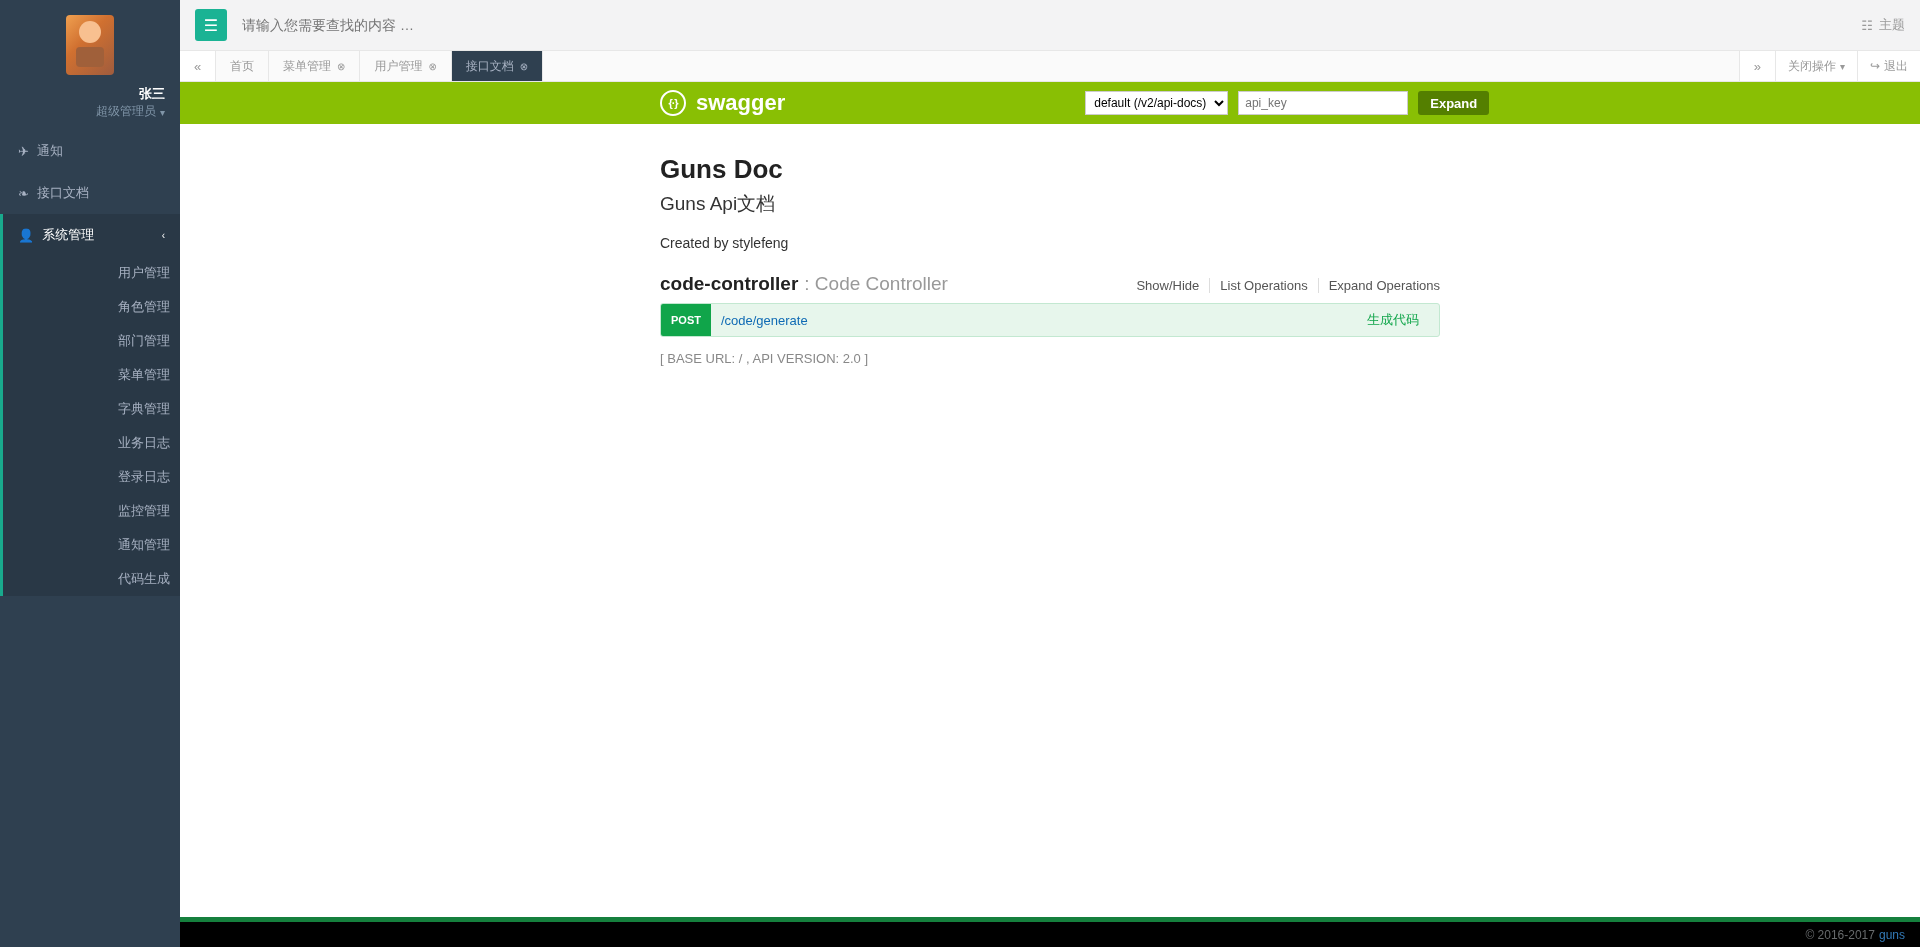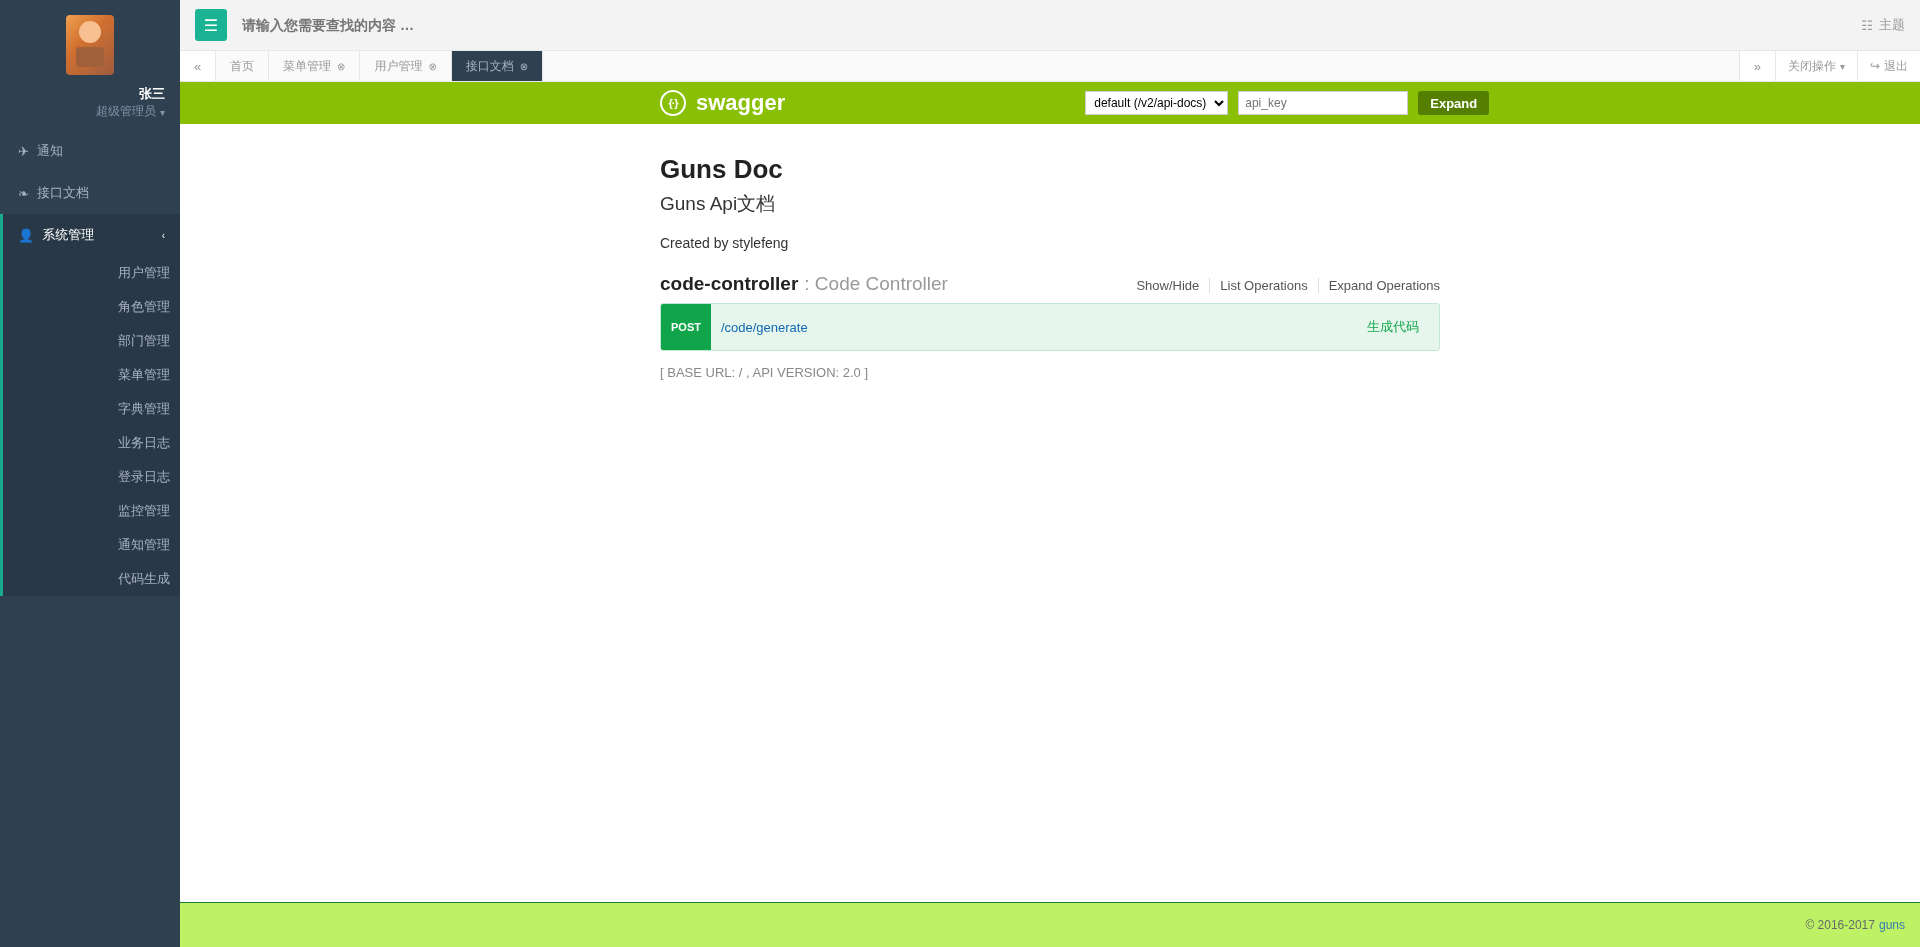--- a/index.html
+++ b/index.html
@@ -20,21 +20,21 @@
 .nav > li.active { border-left-color:#19aa8d; background:#293846; }
 .nav > li.open > a { color:#fff; }
 .nav .chev { margin-left:auto; font-size:10px; }
 .subnav { list-style:none; background:#293846; }
 .subnav li a { display:block; padding:8px 10px 8px 46px; color:#a7b1c2; text-decoration:none; font-size:13px; }
 
 
 .main { flex:1; display:flex; flex-direction:column; background:#f3f3f4; }
 .topbar { height:50px; background:#f3f3f4; display:flex; align-items:center; padding:0 15px; }
 .menu-toggle { width:32px; height:32px; background:#1ab394; color:#fff; border:none; border-radius:3px; font-size:16px; cursor:pointer; display:flex; align-items:center; justify-content:center; }
-.search { margin-left:15px; border:none; background:transparent; outline:none; font-size:14px; color:#999; width:300px;font-weight:bold; }
+.search { margin-left:15px; border:none; background:transparent; outline:none; font-size:14px; color:#999; width:300px; }
 .topbar-right { margin-left:auto; display:flex; align-items:center; gap:6px; color:#999; font-size:13px; cursor:pointer; }
 
 
 .tabrow { height:32px; background:#fafafa; border-top:1px solid #e7e7e7; border-bottom:1px solid #e7e7e7; display:flex; align-items:stretch; }
 .tabscroll-btn { width:36px; display:flex; align-items:center; justify-content:center; border-right:1px solid #e7e7e7; color:#999; cursor:pointer; background:#fff; }
 .tabscroll-btn.r { border-left:1px solid #e7e7e7; border-right:none; }
 .tabs { display:flex; }
 .tab { padding:0 14px; display:flex; align-items:center; gap:6px; border-right:1px solid #e7e7e7; font-size:12px; color:#999; cursor:pointer; background:#fafafa; }
 .tab.active { background:#2f4050; color:#a7b1c2; }
 .tab .x { font-size:10px; color:#999; }
@@ -56,27 +56,27 @@
 .swagger-body { max-width:780px; margin:0 auto; padding:30px 0; font-family:"Droid Sans","Helvetica Neue",Arial,sans-serif; }
 .doc-title { font-size:26px; font-weight:700; color:#222; margin-bottom:6px; }
 .doc-sub { font-size:19px; color:#333; margin-bottom:18px; }
 .doc-created { font-size:14px; color:#333; margin-bottom:22px; }
 .ctrl-row { display:flex; align-items:baseline; margin-bottom:8px; }
 .ctrl-name { font-size:19px; font-weight:700; color:#222; }
 .ctrl-desc { font-size:19px; color:#999; margin-left:6px; font-weight:400; }
 .ctrl-ops { margin-left:auto; display:flex; gap:0; font-size:13px; color:#555; }
 .ctrl-ops span { padding:0 10px; border-right:1px solid #ddd; cursor:pointer; }
 .ctrl-ops span:last-child { border-right:none; padding-right:0; }
-.endpoint { border:1px solid #c3e8d1; background:#e7f6ec; border-radius:3px; display:flex; align-items:center; height:48px; overflow:hidden; margin-bottom:14px; }
+.endpoint { border:1px solid #c3e8d1; background:#e7f6ec; border-radius:3px; display:flex; align-items:center; height:34px; overflow:hidden; margin-bottom:14px; }
 .ep-method { background:#10a54a; color:#fff; font-size:11px; font-weight:600; padding:0 10px; height:100%; display:flex; align-items:center; }
 .ep-path { color:#0f6ab4; font-size:13px; padding-left:10px; }
 .ep-summary { margin-left:auto; padding-right:20px; font-size:13px; color:#10a54a; }
 .base { font-size:13px; color:#888; font-variant:small-caps; }
 
-.footer { height:45px; border-top:1px solid #15803d; background:#bef264; display:flex; align-items:center; justify-content:flex-end; padding:0 15px; font-size:12px; color:#676a6c; }
+.footer { height:30px; border-top:5px solid #15803d; background:#000000; display:flex; align-items:center; justify-content:flex-end; padding:0 15px; font-size:12px; color:#676a6c; }
 .footer a { color:#337ab7; text-decoration:none; margin-left:4px; }
 
 
 .ic { display:inline-block; }
 .caret-down::after { content:"▾"; font-size:10px; }
 </style>
 </head>
 <body>
 
 <div class="app">

